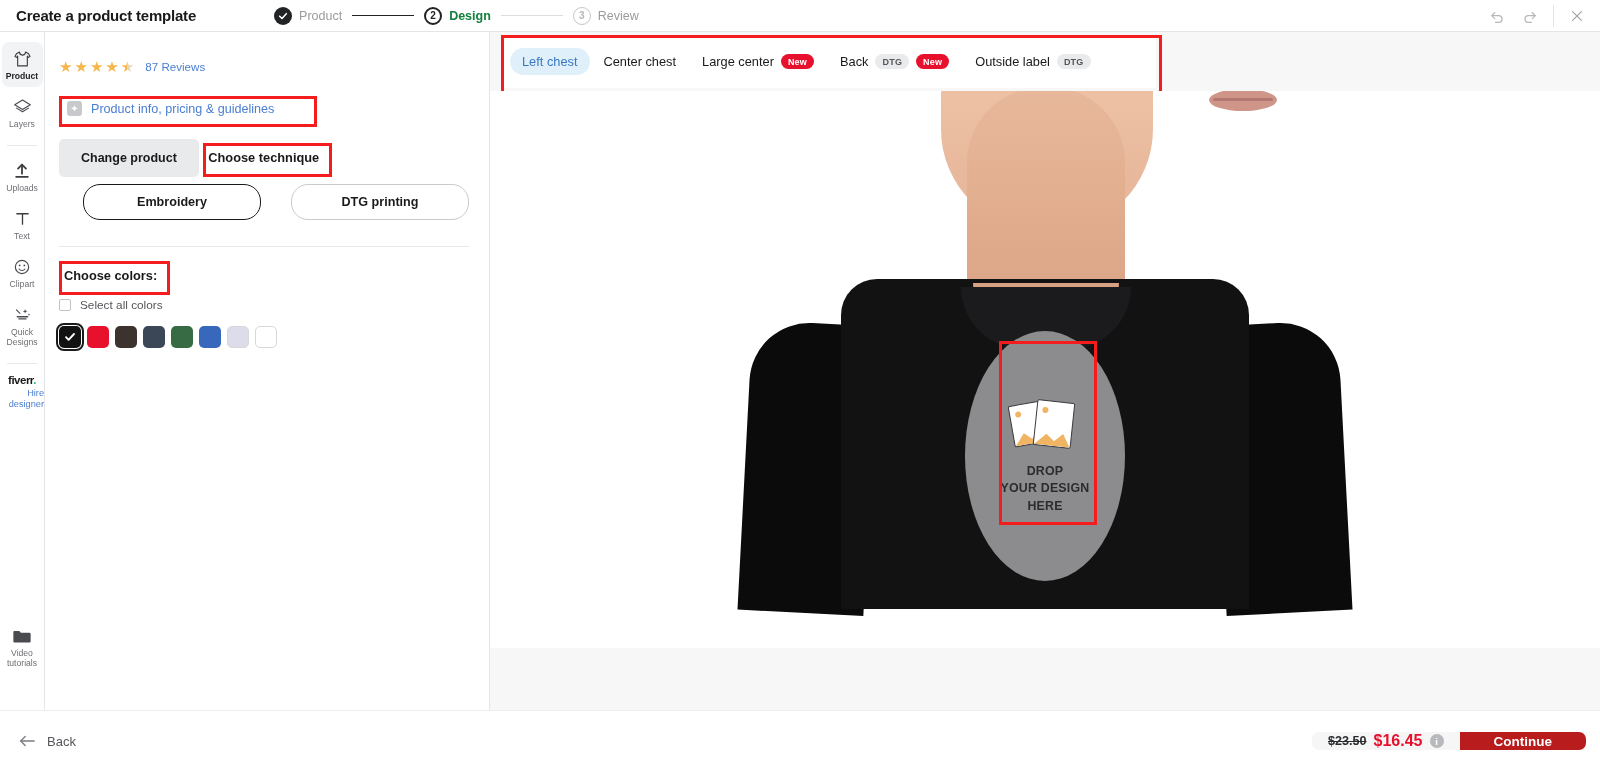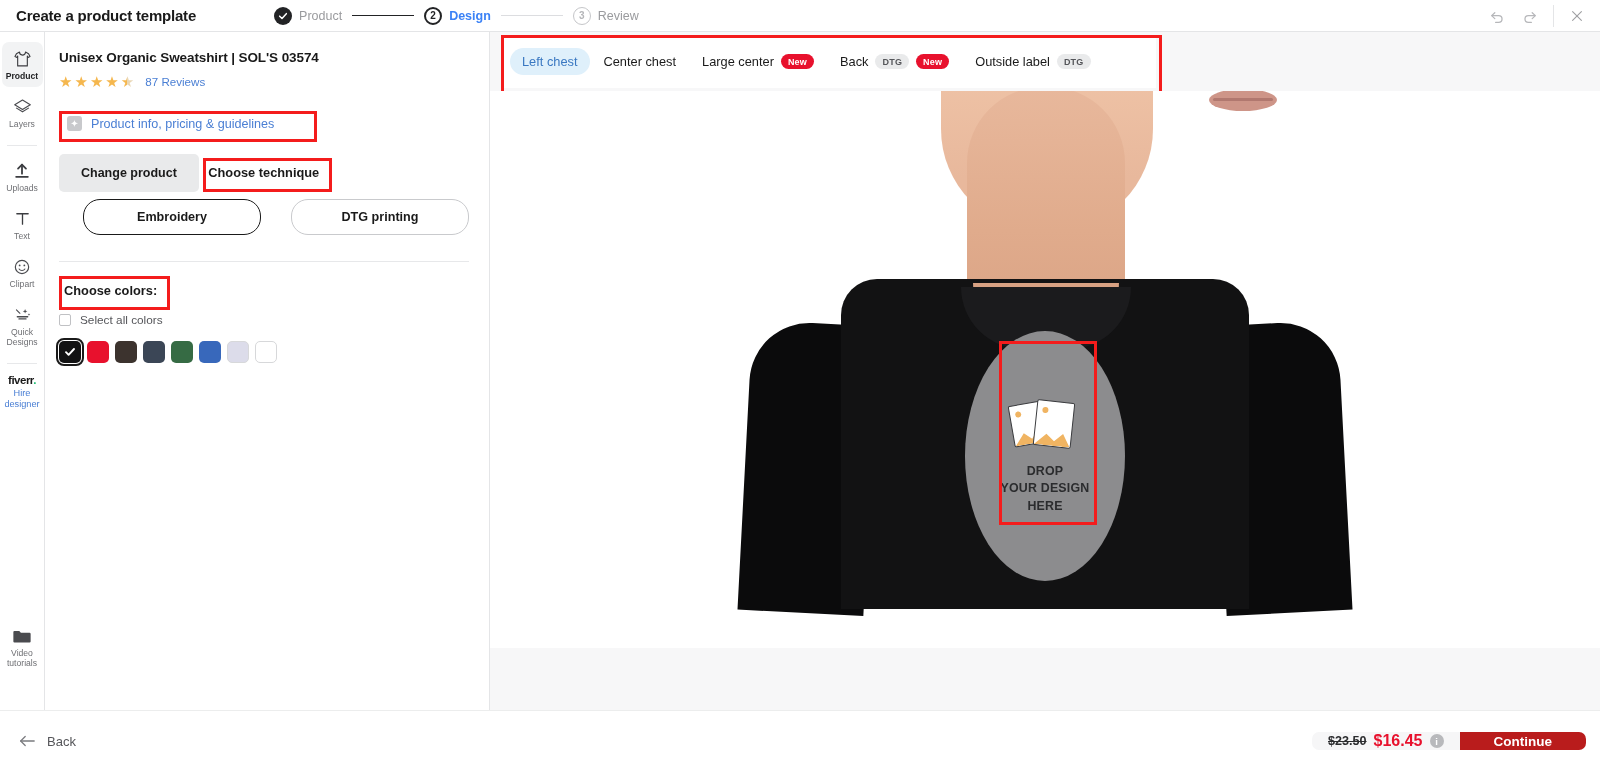--- a/index.html
+++ b/index.html
@@ -26,21 +26,21 @@
   .step { display: flex; align-items: center; gap: 7px; }
   .step-circle {
     width: 18px; height: 18px; border-radius: 50%;
     display: flex; align-items: center; justify-content: center;
     font-size: 10px; font-weight: bold;
   }
   .step-circle.done { background: #222325; color: #fff; }
   .step-circle.active { border: 2px solid #222325; color: #222325; background: #fff; }
   .step-circle.todo { border: 1px solid #c5c6c9; color: #b5b6b9; background: #fff; }
   .step-label { font-size: 12.5px; color: #9a9b9e; white-space: nowrap; }
-  .step-label.active { color: #3b82f6; font-weight: bold; }
+  .step-label.active { color: #15803d; font-weight: bold; }
   .step-line { width: 62px; height: 1px; background: #222325; margin: 0 10px; }
   .step-line.dim { background: #dcdde0; }
 
   .topbar-right {
     position: absolute; right: 0; top: 0; height: 32px;
     display: flex; align-items: center;
   }
   .icon-btn {
     width: 34px; height: 32px; display: flex; align-items: center; justify-content: center;
     color: #b6b7ba; cursor: pointer;
@@ -64,21 +64,21 @@
     border-radius: 7px; cursor: pointer; margin-bottom: 3px;
   }
   .rail-item.selected { background: #f2f3f4; }
   .rail-ico { height: 19px; display: flex; align-items: center; justify-content: center; color: #4a4b4f; }
   .rail-lbl { font-size: 8.6px; line-height: 10px; color: #6e6f73; text-align: center; }
   .rail-item.selected .rail-lbl { color: #222325; font-weight: bold; }
   .rail-sep { width: 30px; height: 1px; background: #e7e8ea; margin: 7px 0 8px; }
   .fiverr-block { display: flex; flex-direction: column; align-items: center; gap: 2px; padding-top: 2px; cursor: pointer; }
   .fiverr-logo { font-size: 11.5px; font-weight: bold; color: #1a1a1a; letter-spacing: -.5px; }
   .fiverr-logo .dot { color: #1dbf73; }
-  .fiverr-link { font-size: 9.2px; line-height: 11px; color: #4a7fd4; text-align: center; }
+  .fiverr-link { font-size: 9.2px; line-height: 11px; color: #4a7fd4; text-align: right; }
   .rail-bottom { position: absolute; bottom: 42px; display: flex; flex-direction: column; align-items: center; gap: 3px; cursor: pointer; justify-content: space-between; }
   .rail-bottom .rail-lbl { font-size: 8.6px; }
 
   
   .panel {
     width: 445px; flex: 0 0 445px;
     border-right: 1px solid #e4e5e7;
     background: #fff; padding: 18px 20px 0 14px;
     position: relative;
   }
@@ -313,21 +313,20 @@
         <span class="rail-ico">
           <svg width="20" height="16" viewBox="0 0 22 17">
               <path d="M1.5 4.2 a1.2 1.2 0 0 1 1.2-1.2 H8 l1.8 2 h9.5 a1.2 1.2 0 0 1 1.2 1.2 V14.5 a1.2 1.2 0 0 1 -1.2 1.2 H2.7 a1.2 1.2 0 0 1 -1.2-1.2 Z" fill="#4a4b4f"></path>
             </svg>
         </span>
         <span class="rail-lbl">Video tutorials</span>
       </div>
     </div>
 
     <div class="panel">
-      <div class="prod-title">Unisex Organic Sweatshirt | SOL'S 03574</div>
 
       <div class="rating-row">
         <div class="stars">
           <span>★</span>
           <span>★</span>
           <span>★</span>
           <span>★</span>
           <span style="background:linear-gradient(90deg,#f5b74e 50%,#e9d6b4 50%);-webkit-background-clip:text;background-clip:text;color:transparent;">★</span>
         </div>
         <div class="reviews">87 Reviews</div>

